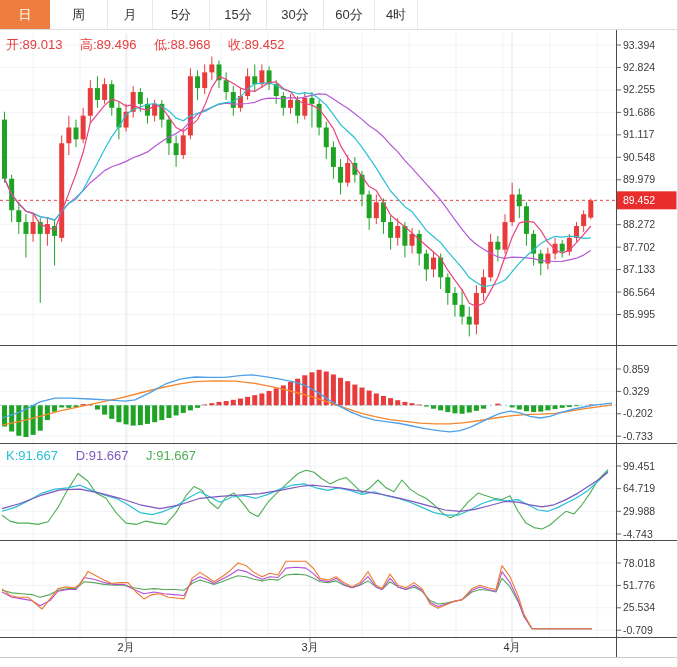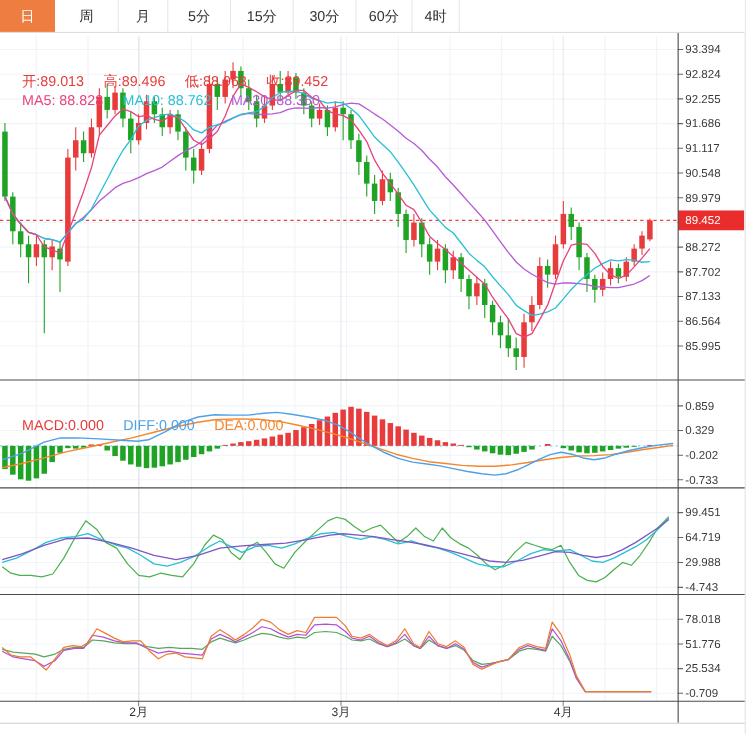--- a/index.html
+++ b/index.html
@@ -6,21 +6,21 @@
   #app{position:relative;width:678px;height:667px;background:#fff;overflow:hidden;
        font-family:"Liberation Sans","DejaVu Sans",sans-serif;border-right:1px solid #ddd;box-sizing:border-box;}
   
   #tabbar{position:absolute;top:0;left:0;width:678px;height:30px;display:flex;
           border-bottom:1px solid #ddd;background:#fff;z-index:10;box-sizing:border-box;}
   .tab{height:29px;line-height:29px;text-align:center;font-size:13px;color:#333;
        border-right:1px solid #e8e8e8;cursor:pointer;box-sizing:border-box;}
   .tab.sel{background:#ee7e3f;color:#fff;border-right:none;}
   .tab-fill{flex:1;border-right:none;}
   
-  .info-row{position:absolute;left:20px;font-size:13px;white-space:nowrap;z-index:6;letter-spacing:0;margin-top:29px;}
+  .info-row{position:absolute;left:6px;font-size:13px;white-space:nowrap;z-index:6;letter-spacing:0;}
   .info-row span{margin-right:14px;}
   #chart-svg{position:absolute;top:0;left:0;z-index:1;}
 </style>
 </head>
 <body>
 
 <div id="app">
 
   <svg id="chart-svg" width="678" height="667">
       <g>
@@ -460,23 +460,18 @@
     <div class="tab" style="width:43px">4时</div>
     <div class="tab tab-fill"></div>
   </div>
 
   <div class="info-row" style="top:36px">
     <span id="t-open" style="color: rgb(232, 59, 59);">开:89.013</span>
     <span id="t-high" style="color: rgb(232, 59, 59);">高:89.496</span>
     <span id="t-low" style="color: rgb(232, 59, 59);">低:88.968</span>
     <span id="t-close" style="color: rgb(232, 59, 59);">收:89.452</span>
   </div>
-  <div class="info-row" style="top:54px">
-    <span id="t-ma5" style="color: rgb(232, 67, 126);">MA5: 88.828</span>
-    <span id="t-ma10" style="color: rgb(41, 192, 212);">MA10: 88.762</span>
-    <span id="t-ma20" style="color: rgb(181, 91, 212);">MA20: 88.360</span>
-  </div>
-  <div class="info-row" style="top:350px">
-    <span id="t-macd" style="color: rgb(232, 59, 59);">MACD:0.000</span>
-    <span id="t-diff" style="color: rgb(78, 161, 232);">DIFF:0.000</span>
-    <span id="t-dea" style="color: rgb(245, 134, 44);">DEA:0.000</span>
+  <div class="info-row" style="top:448px">
+    <span id="t-k" style="color: rgb(41, 192, 212);">K:91.667</span>
+    <span id="t-d" style="color: rgb(126, 87, 194);">D:91.667</span>
+    <span id="t-j" style="color: rgb(76, 175, 80);">J:91.667</span>
   </div>
 </div>
 
 </body></html>

